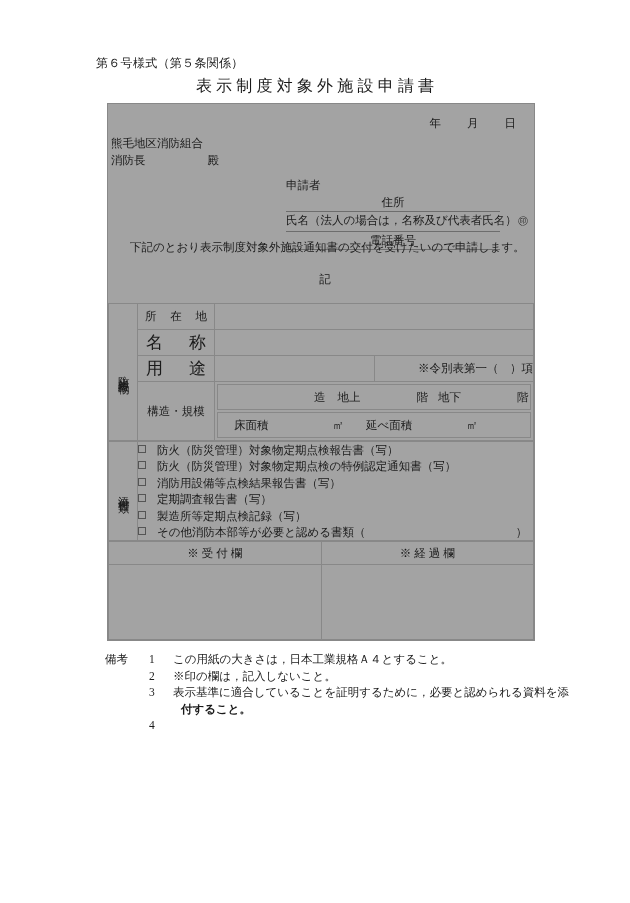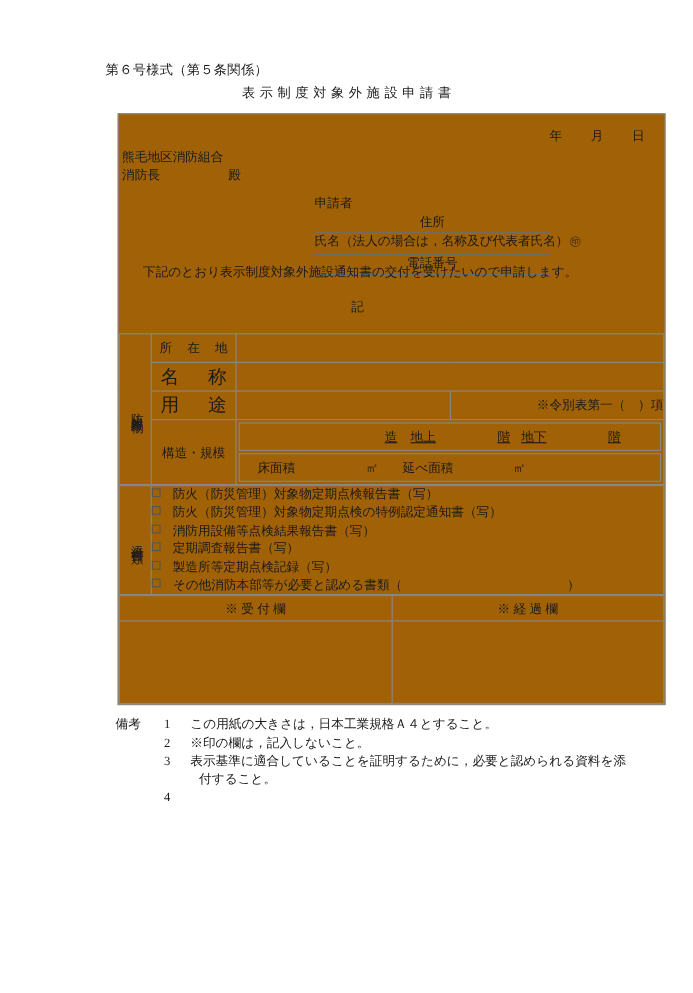--- a/index.html
+++ b/index.html
@@ -31,35 +31,35 @@
     font-size: 12px;
     letter-spacing: 0.3px;
     white-space: nowrap;
   }
   .doc-title {
     position: absolute;
     left: 0;
     top: 76px;
     width: 630px;
     text-align: center;
-    font-size: 12px;
+    font-size: 16px;
     letter-spacing: 4.2px;
     text-indent: 4.2px;
     white-space: nowrap;
   }
 
   
   .main-box {
     position: absolute;
     left: 107px;
     top: 103px;
-    width: 498px;
+    width: 428px;
     border: 1px solid #888888;
     box-sizing: border-box;
-    background: #a16207;
+    background: #a3a3a3;
   }
 
   
   .intro {
     position: relative;
     height: 199px;
   }
   .date-line {
     position: absolute;
     right: 18px;
@@ -177,24 +177,23 @@
 
   
   .struct-wrap { width: 100%; }
   .struct-wrap td {
     border: none;
     font-size: 11.5px;
   }
   .struct-top {
     height: 24px;
     border-bottom: 1px solid #888888 !important;
-    text-align: center;
+    text-align: left;
     padding-left: 0;
     white-space: nowrap;
-    text-decoration: underline;
   }
   .struct-bot {
     height: 24px;
     text-align: left;
     white-space: nowrap;
   }
   .sq { font-size: 11.5px; }
 
   
   .attach-cell {
@@ -244,20 +243,21 @@
     width: 44px;
     flex: 0 0 44px;
   }
   .rm-num {
     width: 24px;
     flex: 0 0 24px;
   }
   .rm-text { flex: 1 1 auto; }
   .rm-cont {
     margin-left: 76px;
+    font-weight: bold;
   }
 </style>
 </head>
 <body>
 
 <div class="page">
 
   <div class="form-no">第６号様式（第５条関係）</div>
   <div class="doc-title">表示制度対象外施設申請書</div>
 

